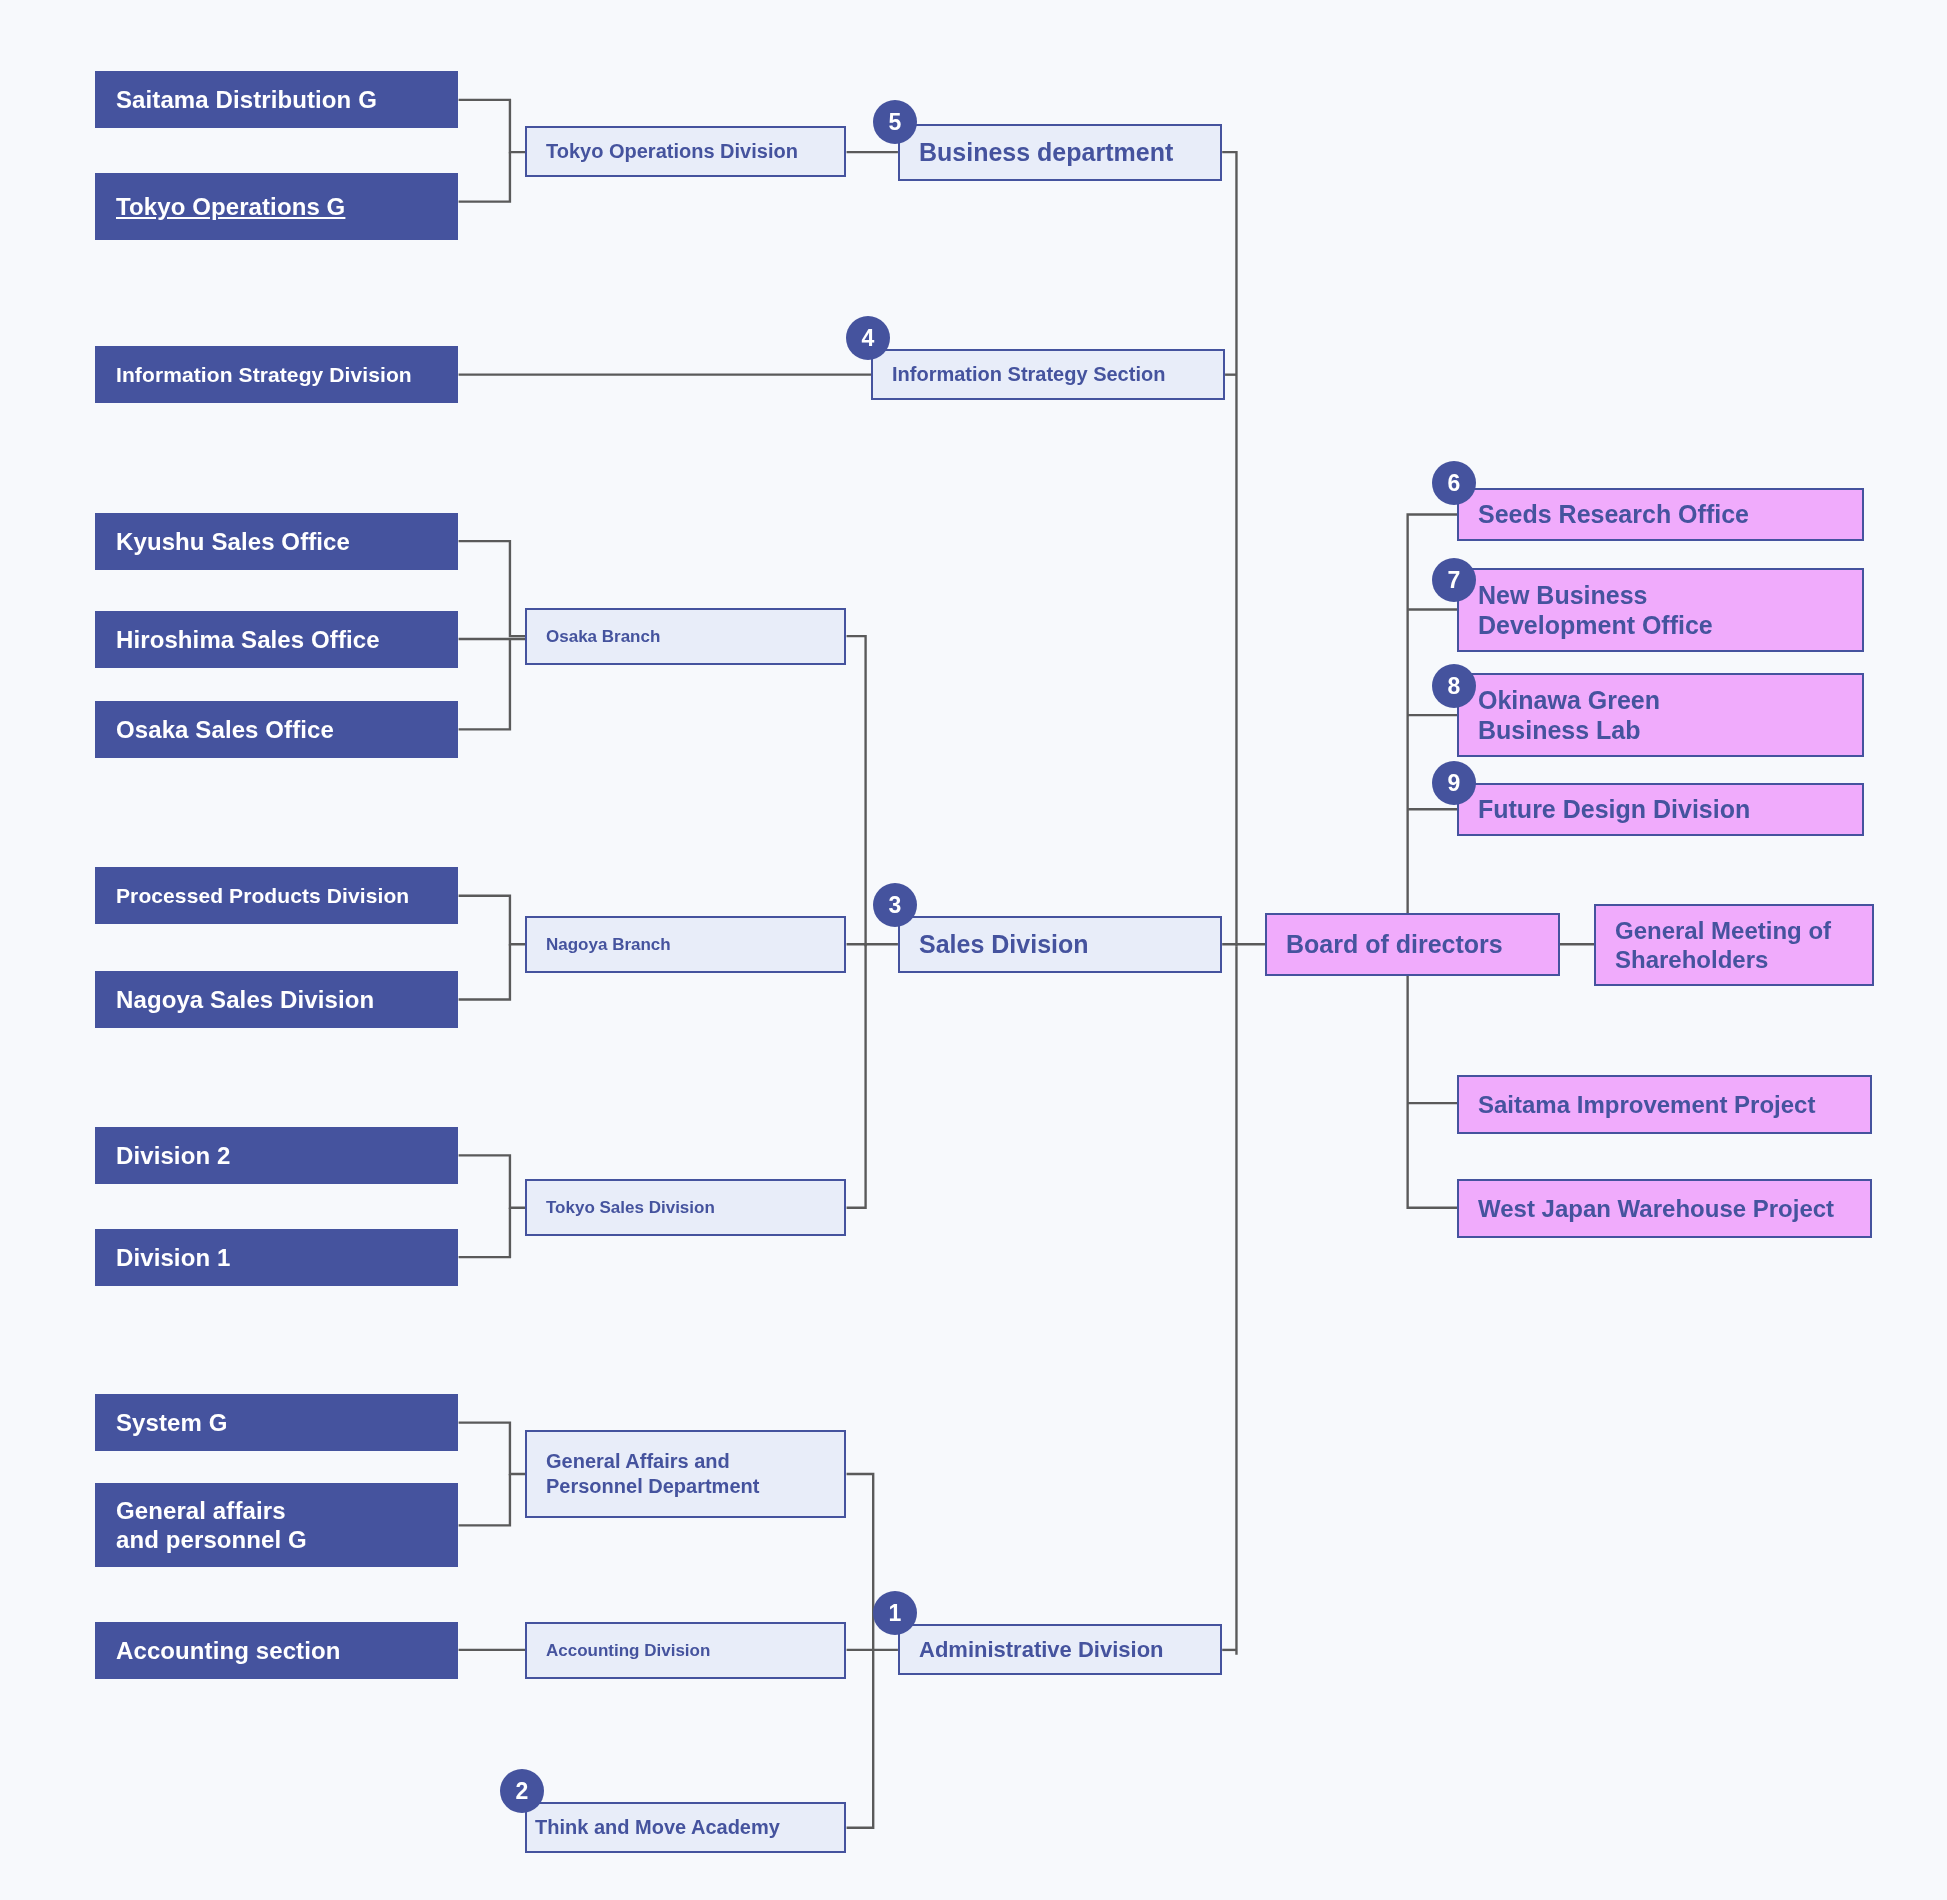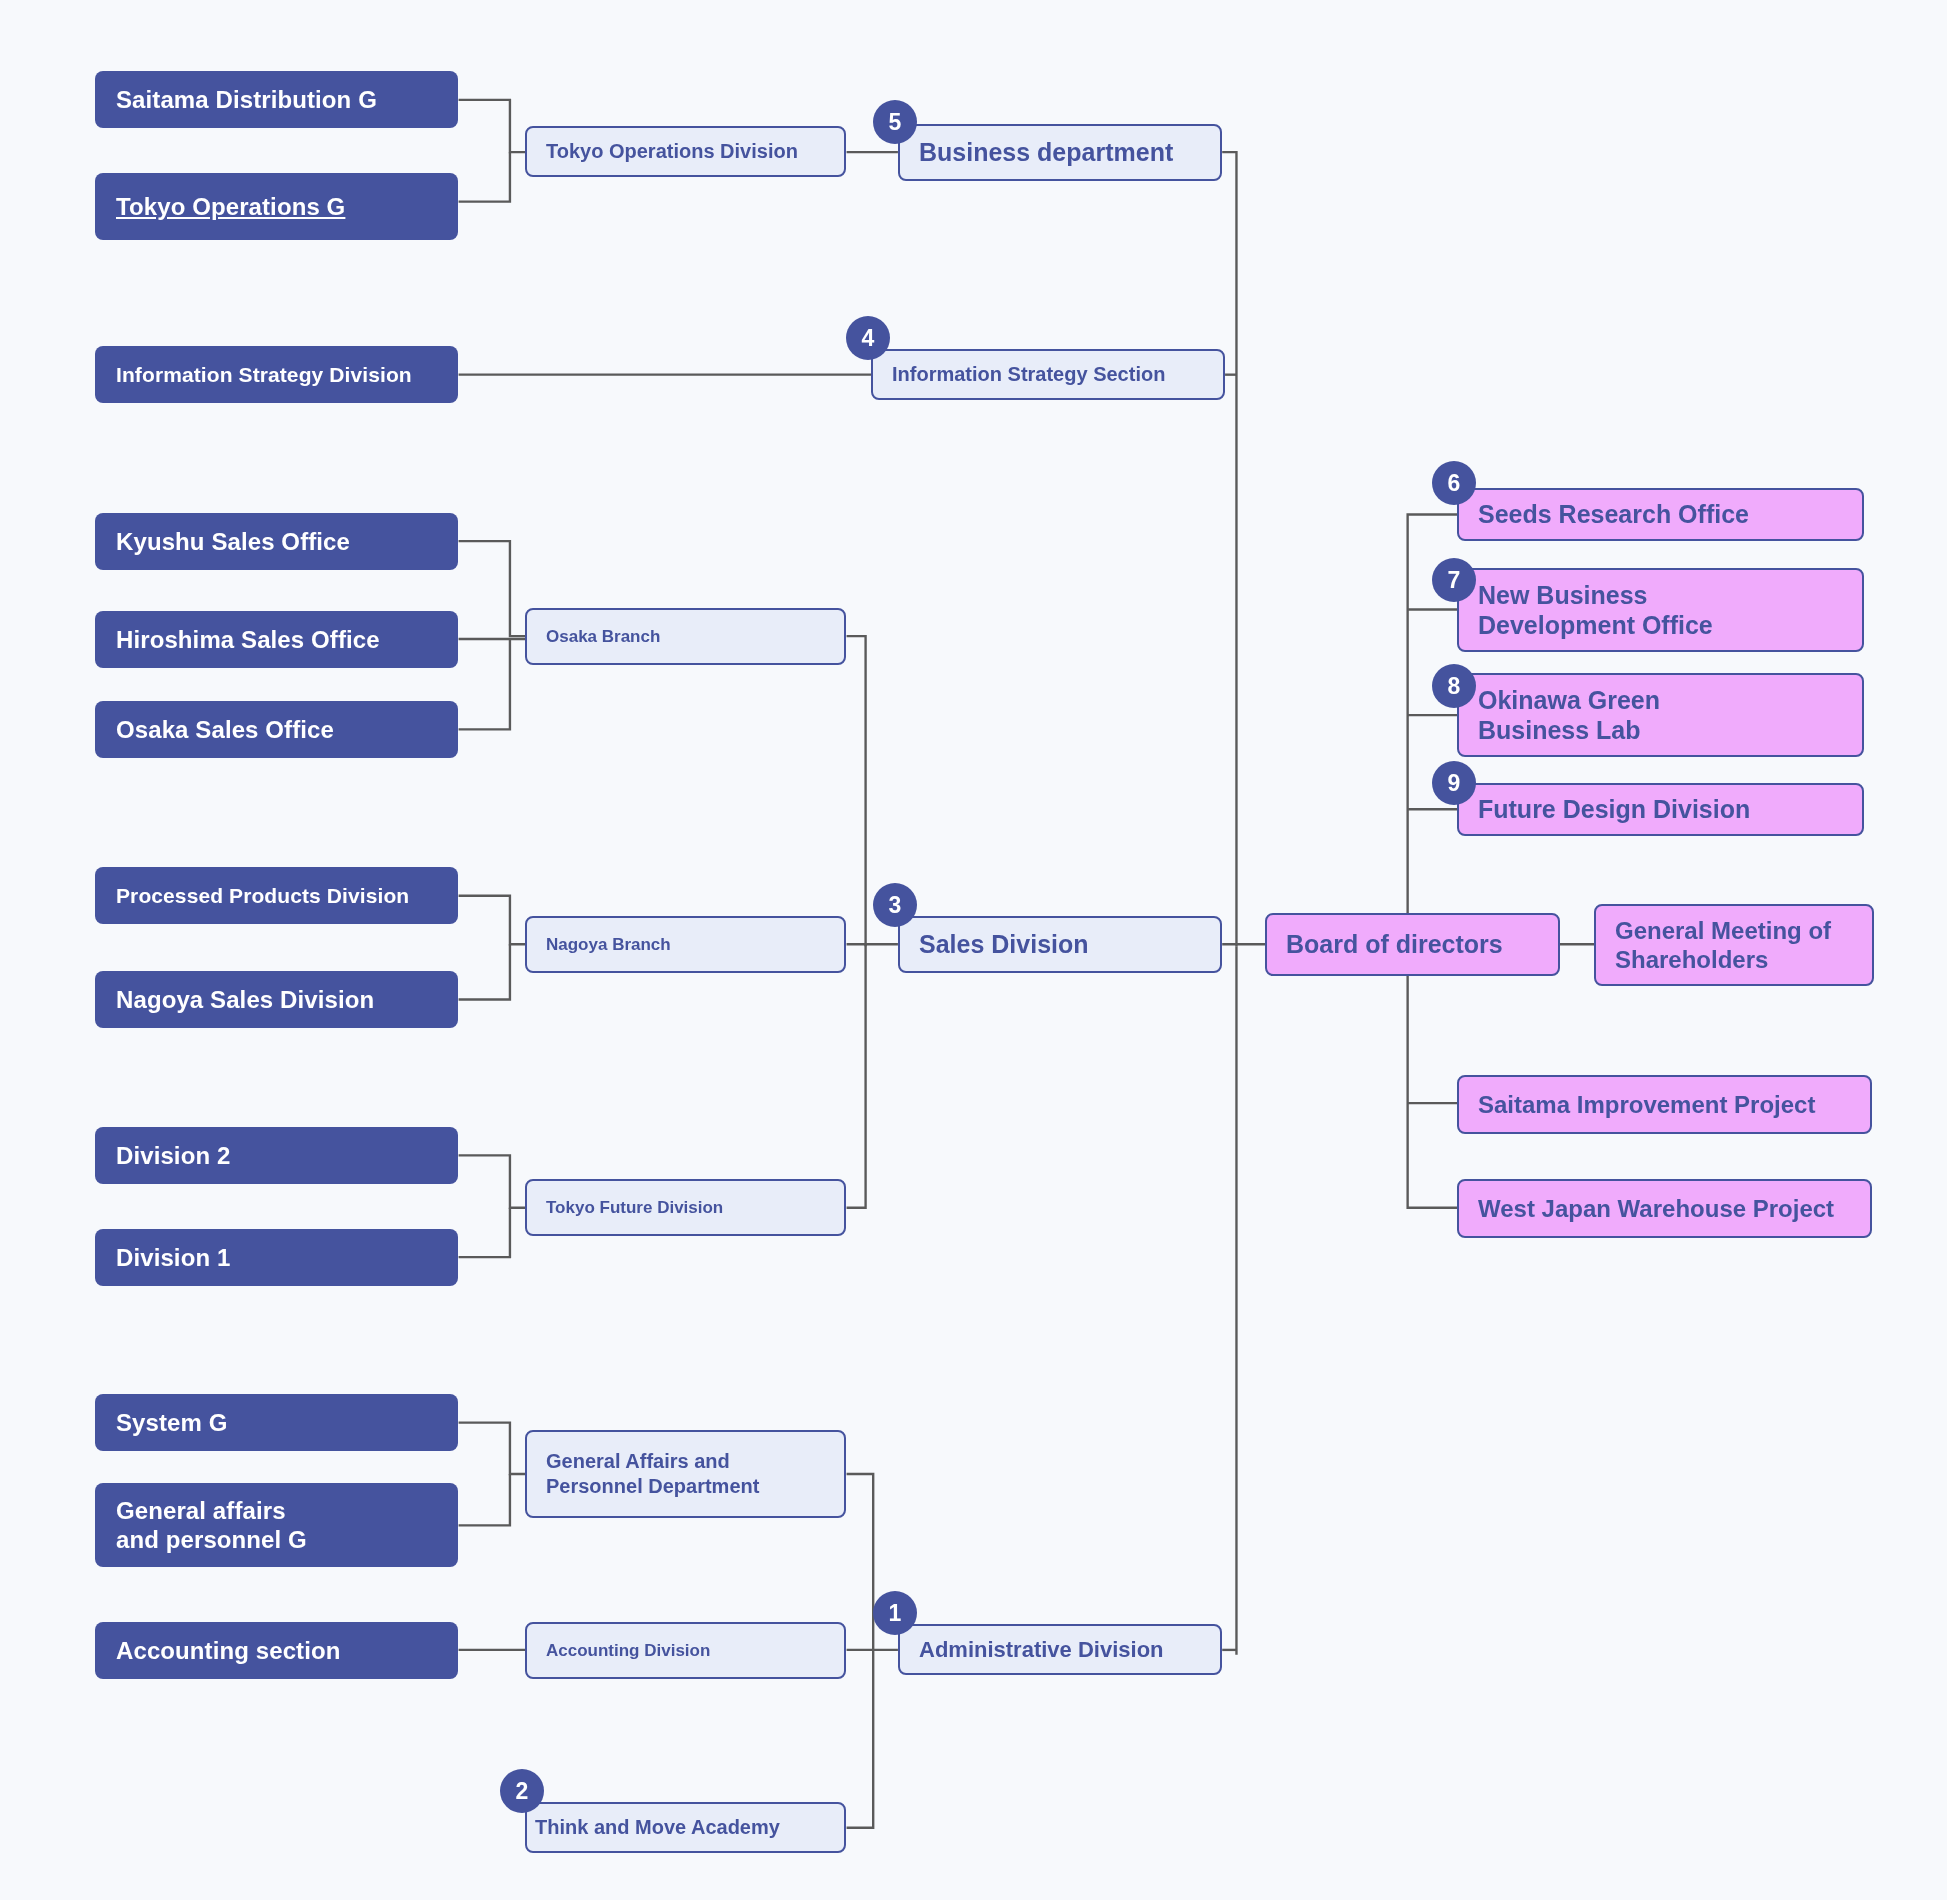--- a/index.html
+++ b/index.html
@@ -5,21 +5,21 @@
   html,body{margin:0;padding:0;}
   body{
     width:1948px;height:1900px;
     background:#f7f9fc;
     font-family:"Liberation Sans", sans-serif;
     overflow:hidden;
   }
   #stage{position:relative;width:1948px;height:1900px;}
   svg.lines{position:absolute;left:0;top:0;width:1948px;height:1900px;pointer-events:none;}
 
-  .node{position:absolute;box-sizing:border-box;display:flex;align-items:center;border-radius:8px;}
+  .node{position:absolute;box-sizing:border-box;display:flex;align-items:center;}
   .node .txt{display:block;width:100%;}
 
   
   .lvl3{
     background:#45539e;
     color:#ffffff;
     font-weight:bold;
     padding:0 21px;
     font-size:24px;
     line-height:1.22;
@@ -203,21 +203,21 @@
 
   <div class="node lvl2" style="left:525px;top:608px;width:321px;height:57px;">
     <span class="txt">Osaka Branch</span>
   </div>
 
   <div class="node lvl2" style="left:525px;top:916px;width:321px;height:57px;">
     <span class="txt">Nagoya Branch</span>
   </div>
 
   <div class="node lvl2" style="left:525px;top:1179px;width:321px;height:57px;">
-    <span class="txt">Tokyo Future Division</span>
+    <span class="txt">Tokyo Sales Division</span>
   </div>
 
   <div class="node lvl2 small" style="left:525px;top:1430px;width:321px;height:88px;">
     <span class="txt">
       <span>General Affairs and</span><br>
       <span>Personnel Department</span>
     </span>
   </div>
 
   <div class="node lvl2" style="left:525px;top:1622px;width:321px;height:57px;">

